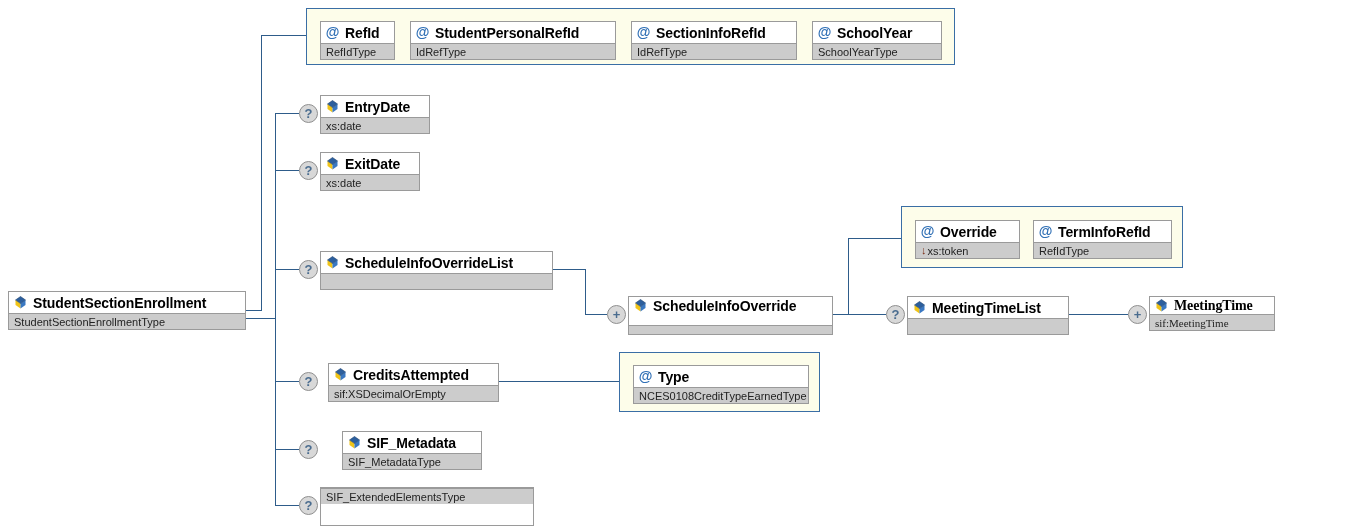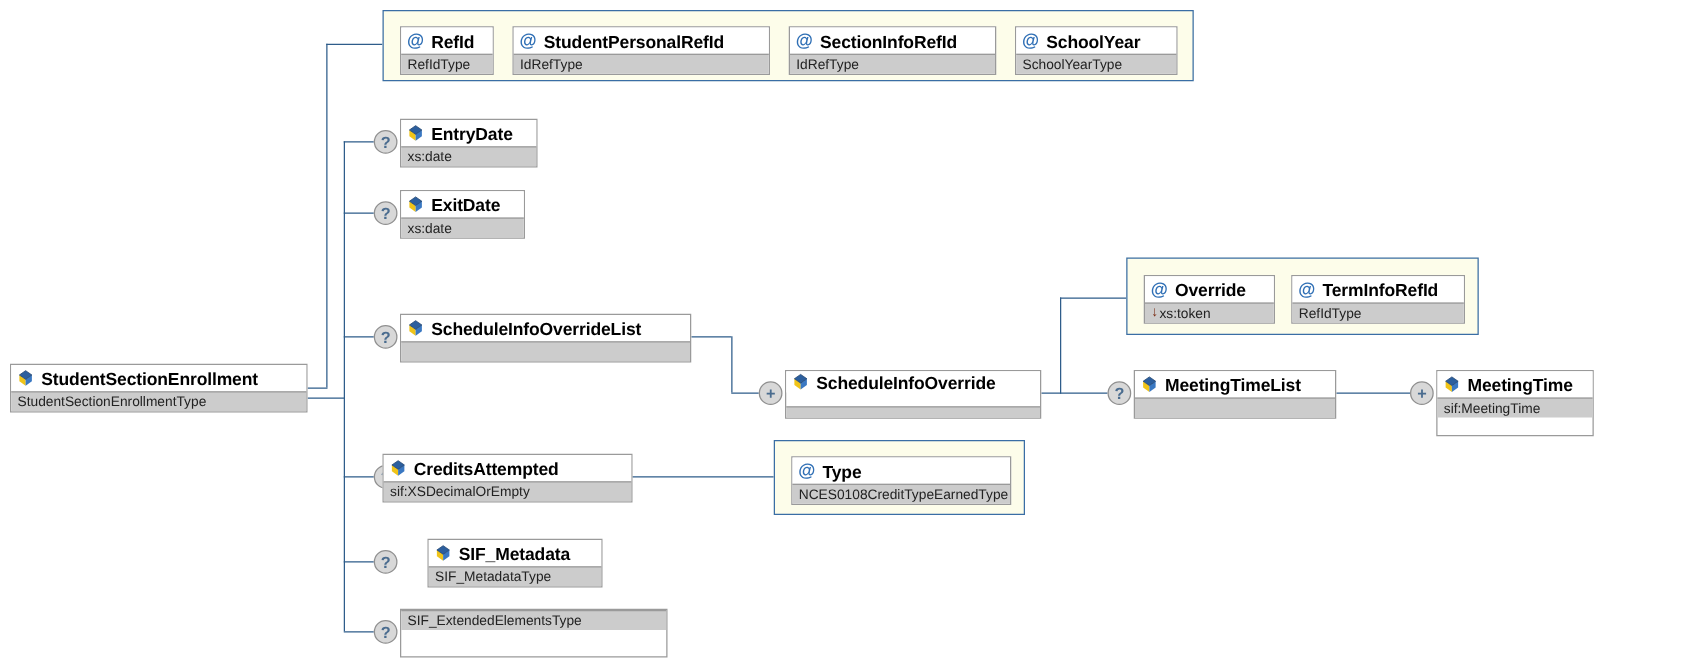--- a/index.html
+++ b/index.html
@@ -234,21 +234,21 @@
           <path d="M12.5 5 L12.5 10 L7.5 13.5 L7.5 8.5 Z" fill="#3a78c2"></path>
           <path d="M7.5 1.5 L12.5 5 L7.5 8.5 L2.5 5 Z" fill="none" stroke="#1b3f6b" stroke-width="0.6"></path>
         </svg>
       </span>
       <span class="label">ScheduleInfoOverrideList</span>
     </div>
     <div class="typerow"></div>
   </div>
 
   <div class="marker" style="left:299px;top:372px;">?</div>
-  <div class="box" style="left:306px;top:363px;width:200px;height:39px;justify-content:flex-end;">
+  <div class="box" style="left:328px;top:363px;width:171px;height:39px;justify-content:flex-end;">
     <div class="title">
       <span class="ico element">
         <svg width="15" height="15" viewBox="0 0 15 15">
           <path d="M7.5 1.5 L12.5 5 L7.5 8.5 L2.5 5 Z" fill="#2c5f9e"></path>
           <path d="M2.5 5 L7.5 8.5 L7.5 13.5 L2.5 10 Z" fill="#f0c419"></path>
           <path d="M12.5 5 L12.5 10 L7.5 13.5 L7.5 8.5 Z" fill="#3a78c2"></path>
           <path d="M7.5 1.5 L12.5 5 L7.5 8.5 L2.5 5 Z" fill="none" stroke="#1b3f6b" stroke-width="0.6"></path>
         </svg>
       </span>
       <span class="label">CreditsAttempted</span>
@@ -324,21 +324,21 @@
           <path d="M12.5 5 L12.5 10 L7.5 13.5 L7.5 8.5 Z" fill="#3a78c2"></path>
           <path d="M7.5 1.5 L12.5 5 L7.5 8.5 L2.5 5 Z" fill="none" stroke="#1b3f6b" stroke-width="0.6"></path>
         </svg>
       </span>
       <span class="label">MeetingTimeList</span>
     </div>
     <div class="typerow"></div>
   </div>
 
   <div class="marker" style="left:1128px;top:305px;">+</div>
-  <div class="box" style="left:1149px;top:296px;width:126px;height:53px;">
+  <div class="box" style="left:1149px;top:296px;width:126px;height:35px;font-family:Liberation Serif, serif;">
     <div class="title">
       <span class="ico element">
         <svg width="15" height="15" viewBox="0 0 15 15">
           <path d="M7.5 1.5 L12.5 5 L7.5 8.5 L2.5 5 Z" fill="#2c5f9e"></path>
           <path d="M2.5 5 L7.5 8.5 L7.5 13.5 L2.5 10 Z" fill="#f0c419"></path>
           <path d="M12.5 5 L12.5 10 L7.5 13.5 L7.5 8.5 Z" fill="#3a78c2"></path>
           <path d="M7.5 1.5 L12.5 5 L7.5 8.5 L2.5 5 Z" fill="none" stroke="#1b3f6b" stroke-width="0.6"></path>
         </svg>
       </span>
       <span class="label">MeetingTime</span>

